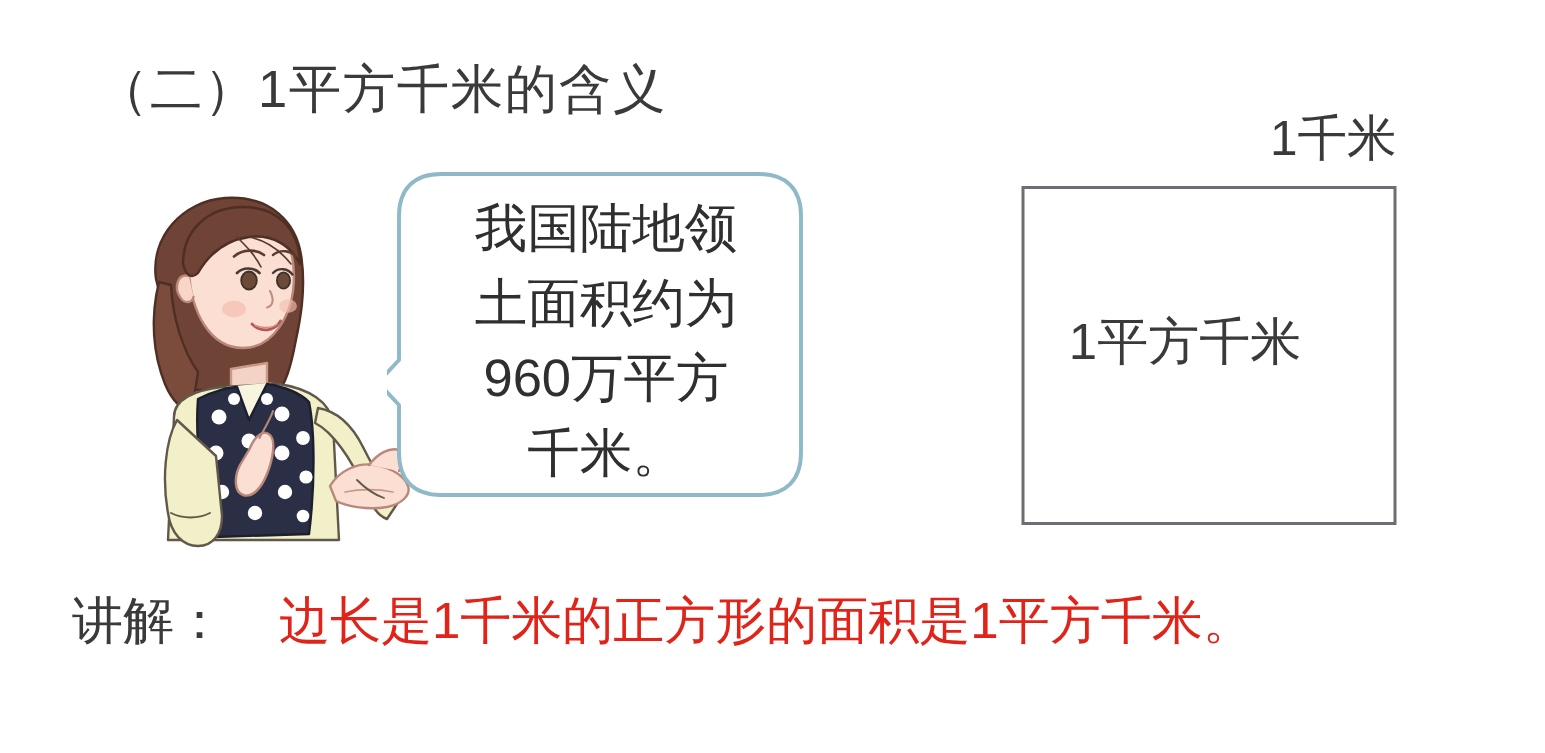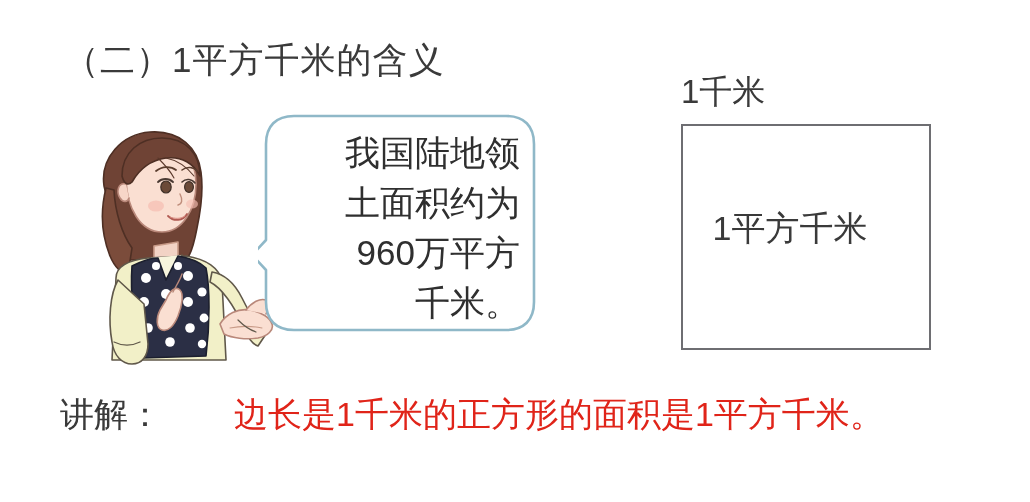--- a/index.html
+++ b/index.html
@@ -63,65 +63,64 @@
   }
   #speech-bubble-text {
     position: absolute;
     left: 30px;
     top: 16px;
     width: 232px;
     font-size: 35px;
     line-height: 50px;
     color: #2f2f2f;
     letter-spacing: 0px;
-    text-align: right;
+    text-align: center;
     white-space: pre-line;
   }
 
   
   #square-diagram {
     position: absolute;
     left: 681px;
     top: 124px;
     width: 250px;
     height: 226px;
     border: 2px solid #6e6e72;
     box-sizing: border-box;
     background: #ffffff;
   }
   #square-top-label {
     position: absolute;
     left: 681px;
     top: 72px;
     width: 250px;
-    text-align: left;
+    text-align: right;
     font-size: 33px;
     line-height: 40px;
     color: #3a3a3a;
   }
   #square-inner-label {
     position: absolute;
     left: 681px;
     top: 206px;
     width: 218px;
     text-align: center;
     font-size: 34px;
     line-height: 44px;
     color: #3a3a3a;
   }
 
   
   #caption-row {
     position: absolute;
-    left: 60px;
+    left: 48px;
     top: 392px;
     display: flex;
     align-items: flex-start;
     white-space: nowrap;
-    gap: 36px;
   }
   #caption-label {
     font-size: 34px;
     line-height: 44px;
     color: #3a3a3a;
     letter-spacing: 0px;
   }
   #caption-highlight {
     font-size: 34px;
     line-height: 44px;

